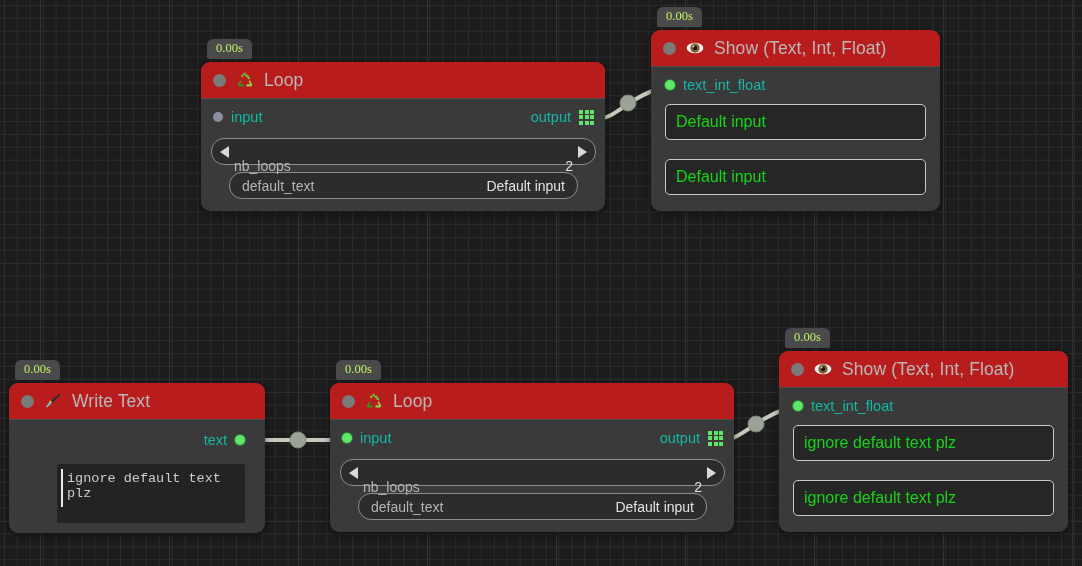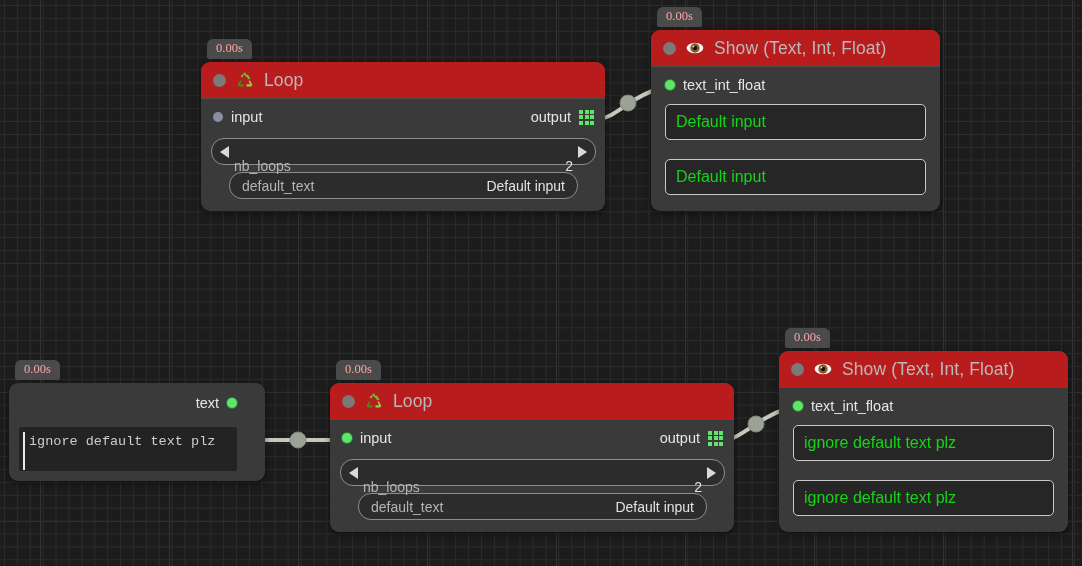--- a/index.html
+++ b/index.html
@@ -31,21 +31,21 @@
   .node{
     position:absolute;
     border-radius:9px;
     background:#3a3a3a;
     box-shadow:0 2px 6px rgba(0,0,0,.55);
     overflow:visible;
   }
   .timer{
     position:absolute;top:-23px;left:6px;
     background:#4a4a4a;
-    color:#fca5a5;
+    color:#bef264;
     font-family:"Liberation Serif", serif;
     font-size:12.5px;
     padding:3px 9px 4px 9px;
     border-radius:6px 6px 2px 2px;
     line-height:1;
     z-index:1;
   }
   .node-header{
     display:flex;align-items:center;gap:9px;
     height:36px;padding:0 12px;
@@ -60,21 +60,21 @@
   .node-title{
     color:#b9b9b9;font-size:17.5px;letter-spacing:.1px;white-space:nowrap;
   }
   .node-body{padding:8px 9px 12px 10px;}
   
   .ports{
     display:flex;align-items:center;justify-content:space-between;
     padding:2px 2px 6px 2px;
   }
   .port{display:flex;align-items:center;gap:8px;}
-  .port-label{color:#e5e5e5;font-size:14.5px;}
+  .port-label{color:#14b8a6;font-size:14.5px;}
   .dot{width:10px;height:10px;border-radius:50%;flex:none;}
   .dot.green{background:#5ee66a;box-shadow:0 0 0 1px #2f7a36;}
   .dot.grey{background:#8a8fa0;}
   
   .widget{
     display:flex;align-items:center;justify-content:space-between;
     height:25px;margin-top:7px;padding:0 12px;
     border:1px solid #8d8d8d;border-radius:13px;
     background:#2c2c2c;
     color:#cfcfcf;font-size:14px;
@@ -196,21 +196,32 @@
       <span class="dot green"></span>
       <span class="port-label">text_int_float</span>
     </div>
     <div class="outbox">Default input</div>
     <div class="outbox" style="margin-top:19px;">Default input</div>
   </div>
 </div>
 
 <div class="node" style="left:9px;top:383px;width:256px;">
   <div class="timer">0.00s</div>
-  <div class="node-body" style="padding:10px 28px 10px 10px;">
+  <div class="node-header">
+    <span class="status-dot"></span>
+    <svg class="icon" width="20" height="20" viewBox="0 0 24 24">
+      <path d="M19.5 3.2 L21 4.8 L9.8 15.6 L7.4 13.2 Z" fill="#2b2b2b"></path>
+      <path d="M8.2 13.0 L10.0 14.8 L6.2 18.6 L4.6 17.0 Z" fill="#8fb8d4"></path>
+      <path d="M4.6 17.0 L6.2 18.6 L3.2 20.2 Z" fill="#6c90a8"></path>
+      <path d="M7.4 12.2 L9.8 14.6 L11.0 13.4 L8.6 11.0 Z" fill="#f0c020"></path>
+      <path d="M4.9 17.3 L6.0 18.4 L4.0 19.5 Z" fill="#e7e7e7"></path>
+    </svg>
+    <span class="node-title">Write Text</span>
+  </div>
+  <div class="node-body" style="padding:10px 20px 10px 10px;margin-left:38px;">
     <div class="ports" style="justify-content:flex-end;padding-right:0;">
       <div class="port">
         <span class="port-label">text</span>
         <span class="dot green"></span>
       </div>
     </div>
     <div class="textarea">
       <span class="caret"></span>
       <span>ignore default text plz</span>
     </div>

